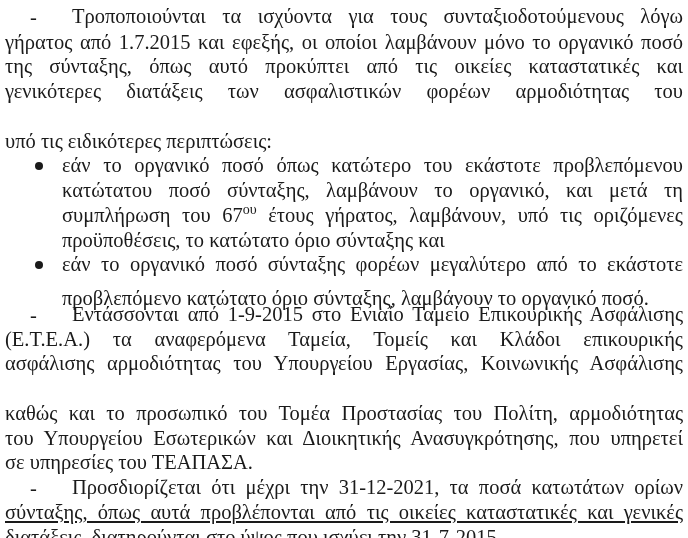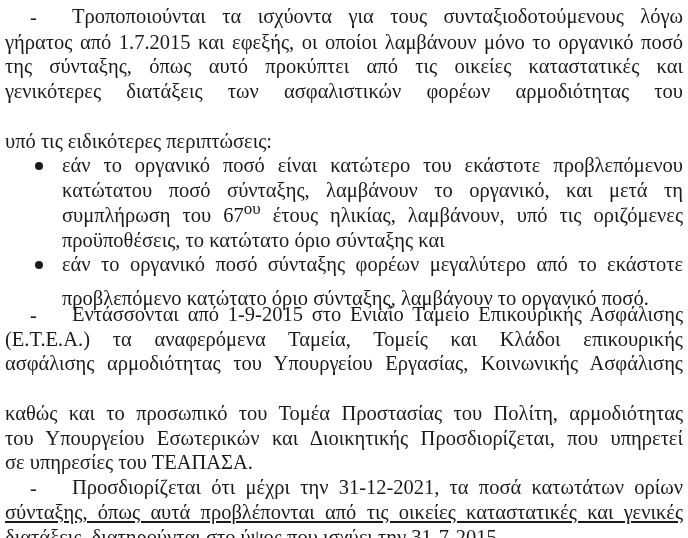--- a/index.html
+++ b/index.html
@@ -13,44 +13,44 @@
     position: absolute; left: 5px; width: 678px;
     font-size: 20.5px; line-height: 26px; height: 26px;
     white-space: nowrap; text-align: justify; text-align-last: justify;
   }
   .line.last { text-align-last: left; }
   .dash { position: absolute; left: 30px; width: 12px; font-size: 20.5px; line-height: 26px; }
   .bullet {
     position: absolute; left: 35px; width: 8px; height: 8px; border-radius: 50%;
     background: #1a1a1a;
   }
-  sup { font-size: 17px; line-height: 0; vertical-align: 8px; }
+  sup { font-size: 14px; line-height: 0; vertical-align: 8px; }
 </style>
 </head>
 <body>
 
 <div class="page" id="page">
     <span class="dash" style="top: 4px;">-</span>
     <div class="line" style="top: 4px; left: 72px; width: 611px; line-height: 25px; height: 25px;">Τροποποιούνται τα ισχύοντα για τους συνταξιοδοτούμενους λόγω</div>
     <div class="line" style="top: 30px; left: 5px; width: 678px; line-height: 25px; height: 25px;">γήρατος από 1.7.2015 και εφεξής, οι οποίοι λαμβάνουν μόνο το οργανικό ποσό</div>
     <div class="line" style="top: 54px; left: 5px; width: 678px; line-height: 25px; height: 25px;">της σύνταξης, όπως αυτό προκύπτει από τις οικείες καταστατικές και</div>
     <div class="line" style="top: 79px; left: 5px; width: 678px; line-height: 25px; height: 25px;">γενικότερες διατάξεις των ασφαλιστικών φορέων αρμοδιότητας του</div>
     <div class="line last" style="top: 129px; left: 5px; width: 678px; line-height: 25px; height: 25px; font-family: Liberation Serif, serif;">υπό τις ειδικότερες περιπτώσεις:</div>
     <span class="bullet" style="top: 162px;"></span>
-    <div class="line" style="top: 153px; left: 62px; width: 621px; line-height: 25px; height: 25px;">εάν το οργανικό ποσό είναι κατώτερο του εκάστοτε προβλεπόμενου</div>
+    <div class="line" style="top: 153px; left: 62px; width: 621px; line-height: 25px; height: 25px;">εάν το οργανικό ποσό όπως κατώτερο του εκάστοτε προβλεπόμενου</div>
     <div class="line" style="top: 178px; left: 62px; width: 621px; line-height: 25px; height: 25px;">κατώτατου ποσό σύνταξης, λαμβάνουν το οργανικό, και μετά τη</div>
-    <div class="line" style="top: 203px; left: 62px; width: 621px; line-height: 25px; height: 25px;"><span>συμπλήρωση του 67</span><sup>ου</sup><span> έτους ηλικίας, λαμβάνουν, υπό τις οριζόμενες</span></div>
+    <div class="line" style="top: 203px; left: 62px; width: 621px; line-height: 25px; height: 25px;"><span>συμπλήρωση του 67</span><sup>ου</sup><span> έτους γήρατος, λαμβάνουν, υπό τις οριζόμενες</span></div>
     <div class="line last" style="top: 228px; left: 62px; width: 621px; line-height: 25px; height: 25px;">προϋποθέσεις, το κατώτατο όριο σύνταξης και</div>
     <span class="bullet" style="top: 261px;"></span>
     <div class="line" style="top: 252px; left: 62px; width: 621px; line-height: 25px; height: 25px;">εάν το οργανικό ποσό σύνταξης φορέων μεγαλύτερο από το εκάστοτε</div>
     <div class="line last" style="top: 286px; left: 62px; width: 621px; line-height: 25px; height: 25px;">προβλεπόμενο κατώτατο όριο σύνταξης, λαμβάνουν το οργανικό ποσό.</div>
     <span class="dash" style="top: 302px;">-</span>
     <div class="line" style="top: 302px; left: 72px; width: 611px; line-height: 25px; height: 25px;">Εντάσσονται από 1-9-2015 στο Ενιαίο Ταμείο Επικουρικής Ασφάλισης</div>
     <div class="line" style="top: 327px; left: 5px; width: 678px; line-height: 25px; height: 25px;">(Ε.Τ.Ε.Α.) τα αναφερόμενα Ταμεία, Τομείς και Κλάδοι επικουρικής</div>
     <div class="line" style="top: 351px; left: 5px; width: 678px; line-height: 25px; height: 25px;">ασφάλισης αρμοδιότητας του Υπουργείου Εργασίας, Κοινωνικής Ασφάλισης</div>
     <div class="line" style="top: 401px; left: 5px; width: 678px; line-height: 25px; height: 25px;">καθώς και το προσωπικό του Τομέα Προστασίας του Πολίτη, αρμοδιότητας</div>
-    <div class="line" style="top: 426px; left: 5px; width: 678px; line-height: 25px; height: 25px;">του Υπουργείου Εσωτερικών και Διοικητικής Προσδιορίζεται, που υπηρετεί</div>
+    <div class="line" style="top: 426px; left: 5px; width: 678px; line-height: 25px; height: 25px;">του Υπουργείου Εσωτερικών και Διοικητικής Ανασυγκρότησης, που υπηρετεί</div>
     <div class="line last" style="top: 450px; left: 5px; width: 678px; line-height: 25px; height: 25px;">σε υπηρεσίες του ΤΕΑΠΑΣΑ.</div>
     <span class="dash" style="top: 475px;">-</span>
     <div class="line" style="top: 475px; left: 72px; width: 611px; line-height: 25px; height: 25px;">Προσδιορίζεται ότι μέχρι την 31-12-2021, τα ποσά κατωτάτων ορίων</div>
     <div class="line" style="top: 500px; left: 5px; width: 678px; line-height: 25px; height: 25px; text-decoration: underline;">σύνταξης, όπως αυτά προβλέπονται από τις οικείες καταστατικές και γενικές</div>
     <div class="line last" style="top: 525px; left: 5px; width: 678px; line-height: 25px; height: 25px;">διατάξεις, διατηρούνται στο ύψος που ισχύει την 31-7-2015.</div>
   </div>
 
 </body></html>

